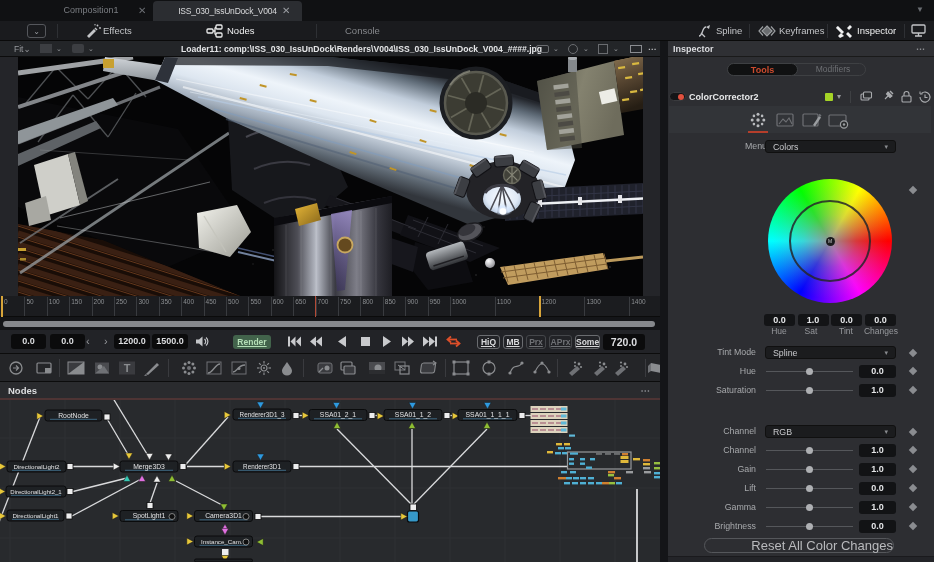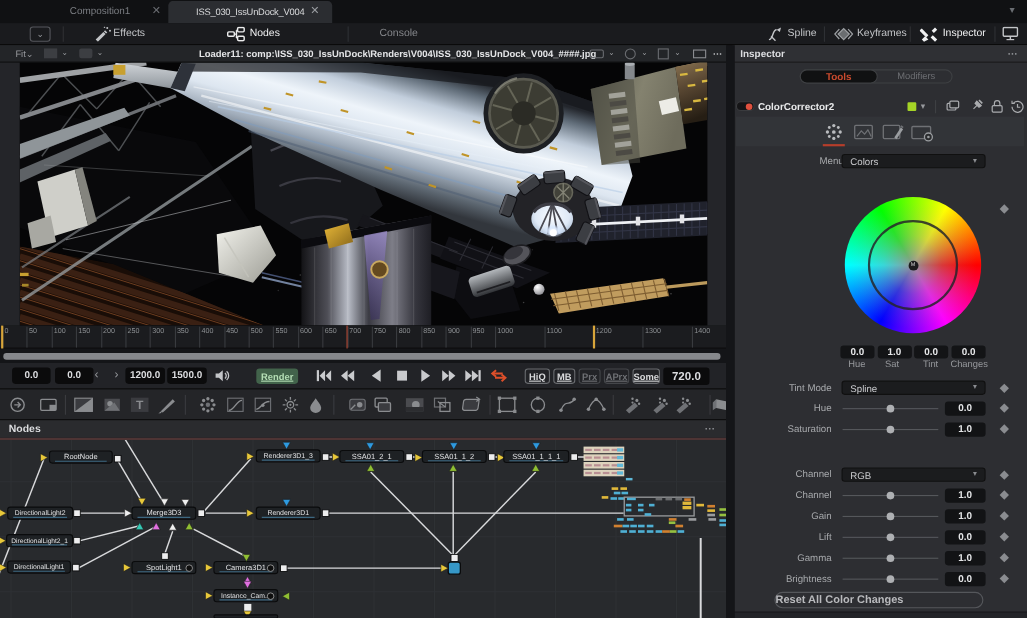--- a/index.html
+++ b/index.html
@@ -60,21 +60,21 @@
 .ilbl{position:absolute;font-size:8.8px;color:#a7a9ac;text-align:right;line-height:13px;}
 .idrop{position:absolute;left:99px;top:0;width:131px;height:13px;background:#1b1c1e;border:1px solid #101010;border-radius:3px;color:#c9cacd;font-size:8.8px;line-height:12px;}
 .idrop span{padding-left:7px;}
 .idrop .ch{position:absolute;right:7px;top:0;color:#8a8c90;font-size:7px;}
 .ival{position:absolute;left:193px;top:0;width:37px;height:13px;background:#121315;border-radius:3px;color:#e4e5e7;font-size:9px;font-weight:bold;text-align:center;line-height:13px;}
 .idia{position:absolute;left:244px;top:3.5px;width:6px;height:6px;background:#8a8c90;transform:rotate(45deg);}
 .itrack{position:absolute;left:100px;top:6px;width:87px;height:1.5px;background:#55575b;}
 .iknob{position:absolute;left:139.5px;top:3px;width:7px;height:7px;border-radius:50%;background:#aeb0b3;}
 .vbox{position:absolute;top:0;width:31px;height:12px;background:#131416;border-radius:3px;color:#e6e7e9;font-size:9px;font-weight:bold;text-align:center;line-height:12px;}
 .vlbl{position:absolute;top:0;font-size:8.5px;color:#97999d;text-align:center;}
-#resetbtn{position:absolute;left:38px;top:497px;width:190px;height:15px;border:1px solid #55575b;border-radius:8px;color:#b9babd;font-size:10px;text-align:left;line-height:14px;font-weight:bold;}
+#resetbtn{position:absolute;left:38px;top:497px;width:190px;height:15px;border:1px solid #55575b;border-radius:8px;color:#b9babd;font-size:13px;text-align:right;line-height:14px;}
 </style></head>
 <body>
 <div id="app">
 
   <div id="tabbar">
     <div id="tab1">Composition1</div>
       <div id="tab1x">✕</div>
     <div id="tab2">ISS_030_IssUnDock_V004<div id="tab2x">✕</div></div>
     <div id="tbcaret">▼</div>
   </div>

